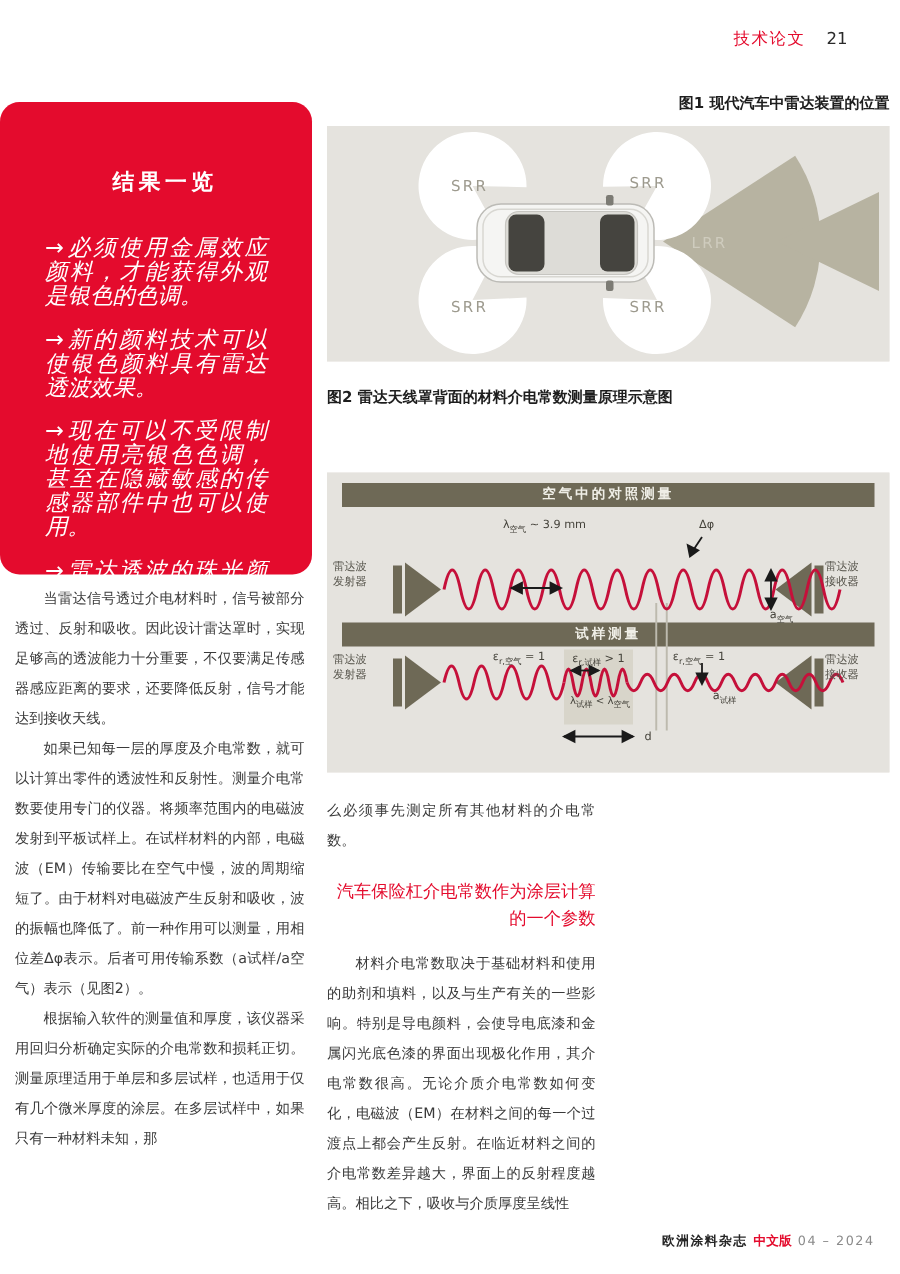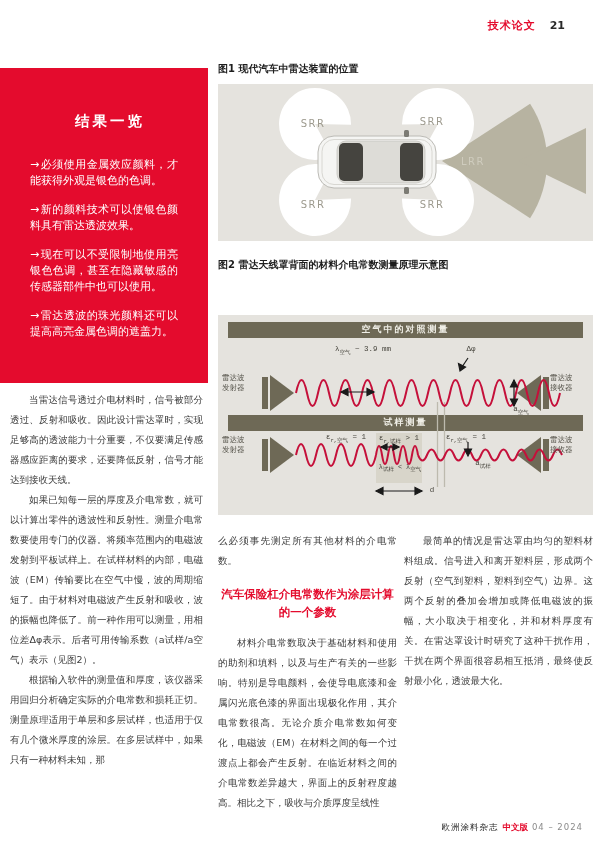--- a/index.html
+++ b/index.html
@@ -1,68 +1,68 @@
 <!DOCTYPE html>
 <html><head>
 <meta charset="utf-8">
 <style>
   html,body{margin:0;padding:0;background:#f0f0f0;}
   .page{position:relative;width:600px;height:849px;background:#ffffff;overflow:hidden;
         font-family:"DejaVu Sans","Liberation Sans",sans-serif;color:#333;}
   
-  .hdr{position:absolute;top:18px;right:35px;text-align:right;font-size:11px;font-weight:bold;}
+  .hdr{position:absolute;top:18px;right:35px;text-align:right;font-size:11px;font-weight:normal;}
   .hdr .sec{color:#e40b2d;margin-right:14px;letter-spacing:1px;}
   .hdr .pg{color:#2a2a2a;}
   
   .sidebar{position:absolute;left:0;top:68px;width:208px;height:315px;background:#e40b2d;
-           color:#fff;box-sizing:border-box;padding:44px 18px 0 30px;}
+           color:#fff;box-sizing:border-box;padding:44px 18px 0 30px;border-radius:13px;}
   .sidebar h2{margin:0 0 26px 0;font-size:14.5px;letter-spacing:3px;text-align:center;font-weight:bold;}
-  .sidebar p{margin:0 12px 13px 0;font-size:11px;line-height:16px;text-align:justify;}
+  .sidebar p{margin:0 12px 13px 0;font-size:15px;line-height:16px;text-align:justify;font-style:italic;}
   .sidebar .arr{margin-right:1px;}
   
   .caption{position:absolute;left:218px;width:375px;font-size:10px;font-weight:bold;color:#1e1e1e;}
   
   .figbox{position:absolute;left:218px;width:375px;background:#e5e3de;}
   .f2lab{position:absolute;font-size:7.5px;color:#45433b;text-align:center;line-height:9px;white-space:nowrap;}
   .f2lab sub{font-size:5.5px;}
   .hornlab{position:absolute;width:40px;font-size:7.5px;line-height:10px;color:#55534a;text-align:left;}
   .bartitle{position:absolute;left:10px;width:355px;font-size:9px;font-weight:600;color:#efeee6;
             text-align:center;line-height:16px;letter-spacing:2px;}
   
   .col{position:absolute;font-size:9.5px;line-height:20px;color:#3a3a3a;text-align:justify;}
   .col p{margin:0;text-indent:2em;}
   .col p.cont{text-indent:0;}
-  .h2red{color:#e40b2d;font-weight:bold;font-size:11.5px;line-height:18px;text-indent:0 !important;
-         margin:14px 0 12px 0 !important;text-align:center;}
+  .h2red{color:#e40b2d;font-weight:normal;font-size:11.5px;line-height:18px;text-indent:0 !important;
+         margin:14px 0 12px 0 !important;text-align:right;}
   .marker{display:inline-block;width:11px;height:11px;border-radius:50%;background:#1c1c1c;color:#fff;
           font-size:7px;line-height:11px;text-align:center;margin-left:3px;vertical-align:-1px;text-indent:0;}
   
   .ftr{position:absolute;top:822px;left:0;right:17px;text-align:right;font-size:8.5px;}
-  .ftr .j{font-weight:normal;color:#262626;letter-spacing:1px;}
+  .ftr .j{font-weight:bold;color:#262626;letter-spacing:1px;}
   .ftr .e{font-weight:bold;color:#e40b2d;margin:0 4px;text-align:center;}
   .ftr .i{color:#8a8a8a;letter-spacing:1px;}
 </style>
 </head>
 <body>
 
 <div class="page">
 
   <div class="hdr">
     <span class="sec">技术论文</span><span class="pg">21</span>
   </div>
 
   <div class="sidebar">
     <h2>结果一览</h2>
     <p><span class="arr">→</span><span>必须使用金属效应颜料，才能获得外观是银色的色调。</span></p>
     <p><span class="arr">→</span><span>新的颜料技术可以使银色颜料具有雷达透波效果。</span></p>
     <p><span class="arr">→</span><span>现在可以不受限制地使用亮银色色调，甚至在隐藏敏感的传感器部件中也可以使用。</span></p>
     <p><span class="arr">→</span><span>雷达透波的珠光颜料还可以提高高亮金属色调的遮盖力。</span></p>
   </div>
 
-  <div class="caption" style="top:62px;">图1 现代汽车中雷达装置的位置</div>
+  <div class="caption" style="top:62px;text-align:right;">图1 现代汽车中雷达装置的位置</div>
   <div class="figbox" style="top:84px;height:157px;">
     <svg width="375" height="157" viewBox="0 0 375 157">
       <rect x="0" y="0" width="375" height="157" fill="#e5e3de"></rect>
 
       <g>
         <path d="M224 77 L312.1 19.8 A105 105 0 0 1 312.1 134.2 Z" fill="#b7b3a1"></path>
         <polygon points="300,77 368,44 368,110" fill="#b7b3a1"></polygon>
       </g>
 
       <g fill="#ffffff">
@@ -86,21 +86,21 @@
         <text x="95" y="43">SRR</text>
         <text x="214" y="41">SRR</text>
         <text x="95" y="124">SRR</text>
         <text x="214" y="124">SRR</text>
         <text x="255" y="81" fill="#cfccbe">LRR</text>
       </g>
     </svg>
   </div>
 
   <div class="caption" style="top:258px;">图2 雷达天线罩背面的材料介电常数测量原理示意图</div>
-  <div class="figbox" style="top:315px;height:200px;font-family:Liberation Mono, monospace;">
+  <div class="figbox" style="top:315px;height:200px;">
     <svg width="375" height="200" viewBox="0 0 375 200">
       <rect x="0" y="0" width="375" height="200" fill="#e5e3de"></rect>
       <rect x="10" y="7" width="355" height="16" fill="#6e6956"></rect>
       <rect x="10" y="100" width="355" height="16" fill="#6e6956"></rect>
 
       <rect x="158" y="118" width="46" height="50" fill="#d8d5ca"></rect>
 
       <g fill="#6e6956">
         <rect x="44" y="62" width="6" height="32"></rect>
           <polygon points="52,60 52,96 76,78"></polygon>
@@ -180,20 +180,19 @@
     <p>根据输入软件的测量值和厚度，该仪器采用回归分析确定实际的介电常数和损耗正切。测量原理适用于单层和多层试样，也适用于仅有几个微米厚度的涂层。在多层试样中，如果只有一种材料未知，那</p>
   </div>
 
   <div class="col" style="left:218px;top:531px;width:179px;">
     <p class="cont">么必须事先测定所有其他材料的介电常数。</p>
     <p class="h2red">汽车保险杠介电常数作为涂层计算的一个参数</p>
     <p>材料介电常数取决于基础材料和使用的助剂和填料，以及与生产有关的一些影响。特别是导电颜料，会使导电底漆和金属闪光底色漆的界面出现极化作用，其介电常数很高。无论介质介电常数如何变化，电磁波（EM）在材料之间的每一个过渡点上都会产生反射。在临近材料之间的介电常数差异越大，界面上的反射程度越高。相比之下，吸收与介质厚度呈线性</p>
   </div>
 
   <div class="col" style="left:404px;top:531px;width:189px;">
-    <p>最简单的情况是雷达罩由均匀的塑料材料组成。信号进入和离开塑料层，形成两个反射（空气到塑料，塑料到空气）边界。这两个反射的叠加会增加或降低电磁波的振幅，大小取决于相变化，并和材料厚度有关。在雷达罩设计时研究了这种干扰作用，干扰在两个界面很容易相互抵消，最终使反射最小化，透波最大化。</p>
   </div>
 
   <div class="ftr">
     <span class="j">欧洲涂料杂志</span><span class="e">中文版</span><span class="i">04 – 2024</span>
   </div>
 
 </div>
 
 </body></html>

